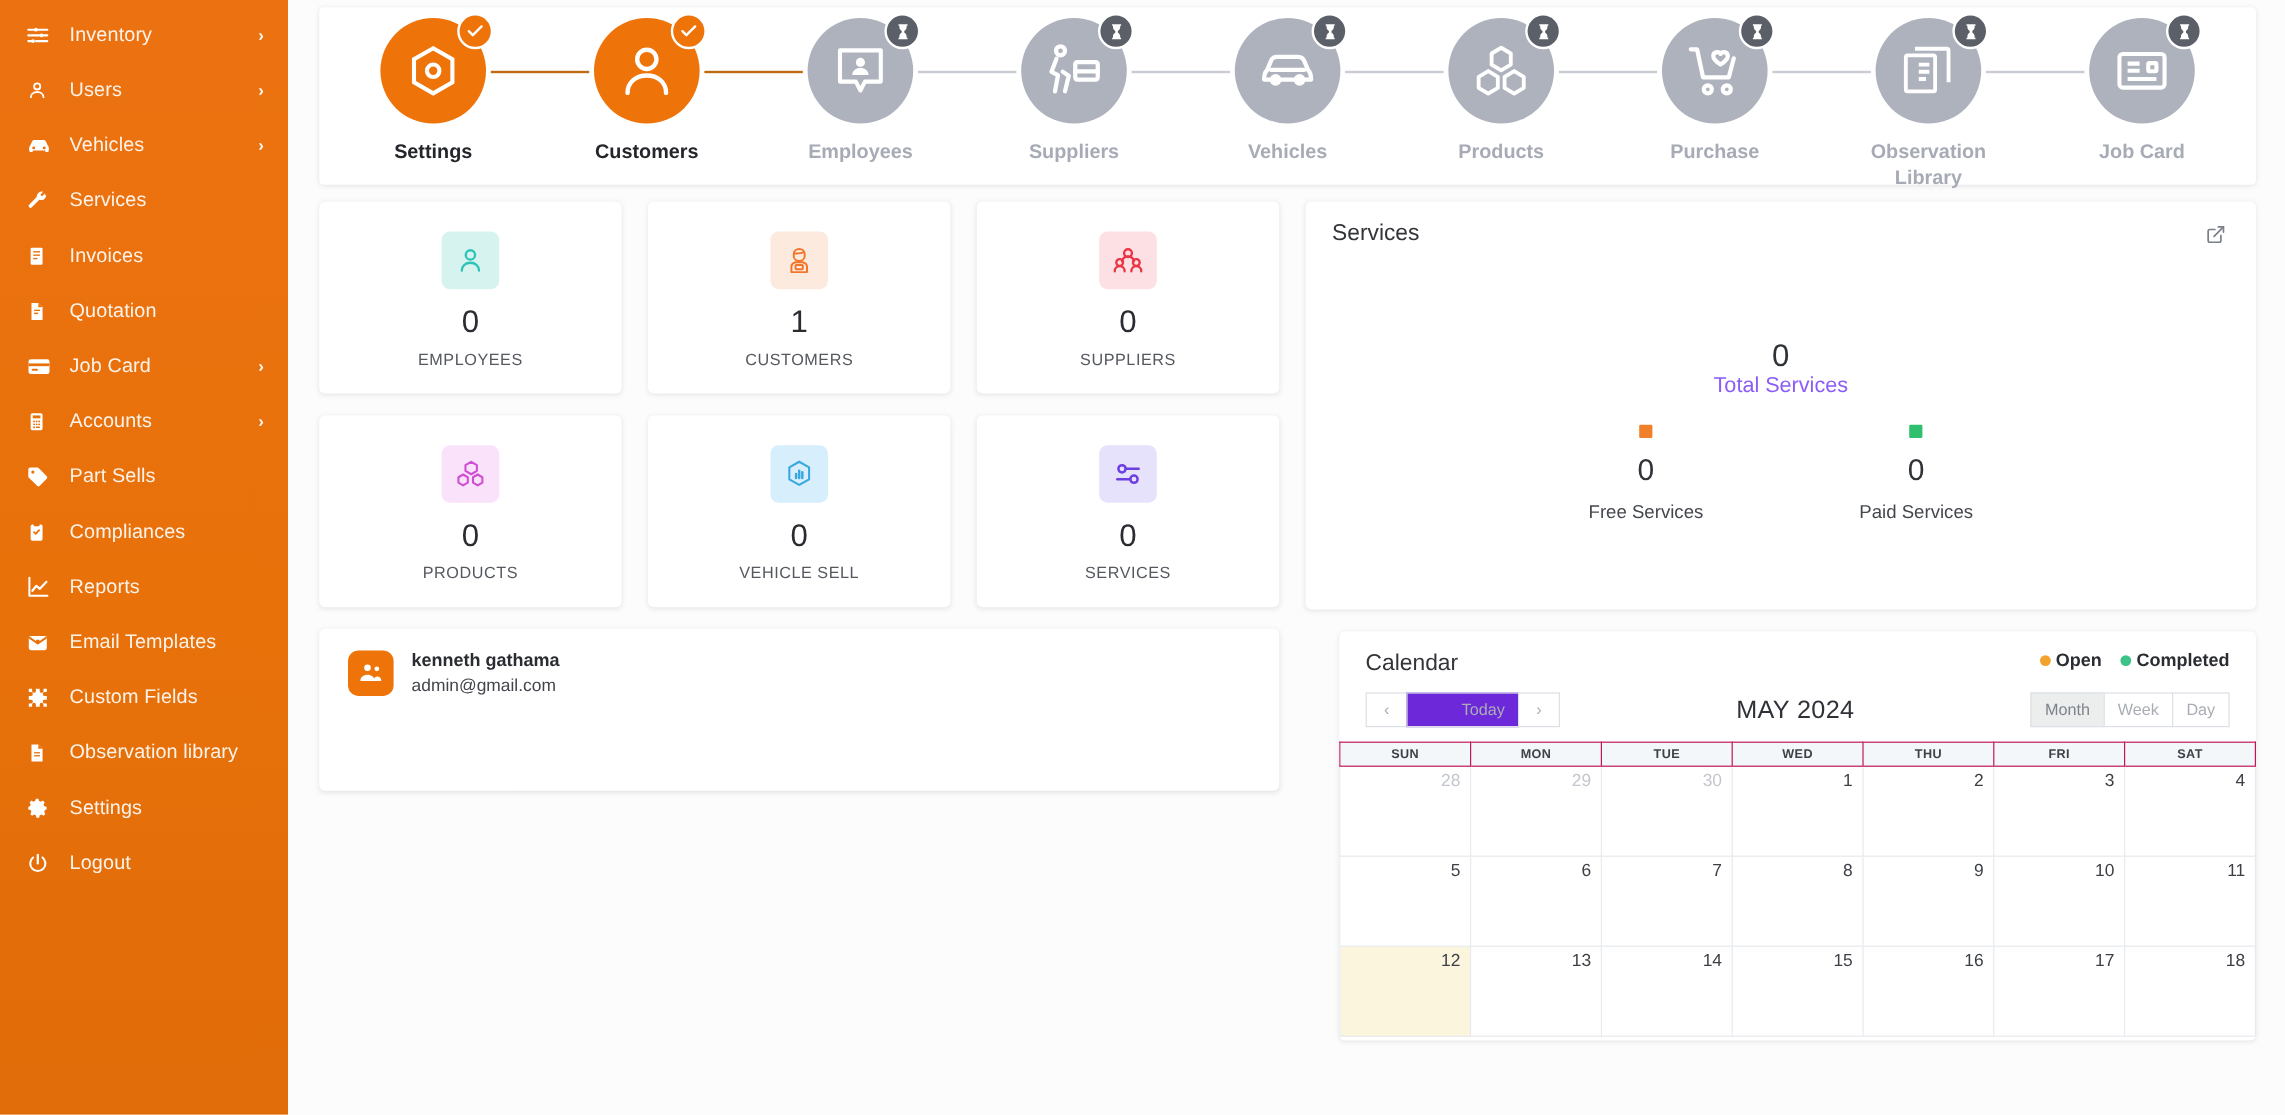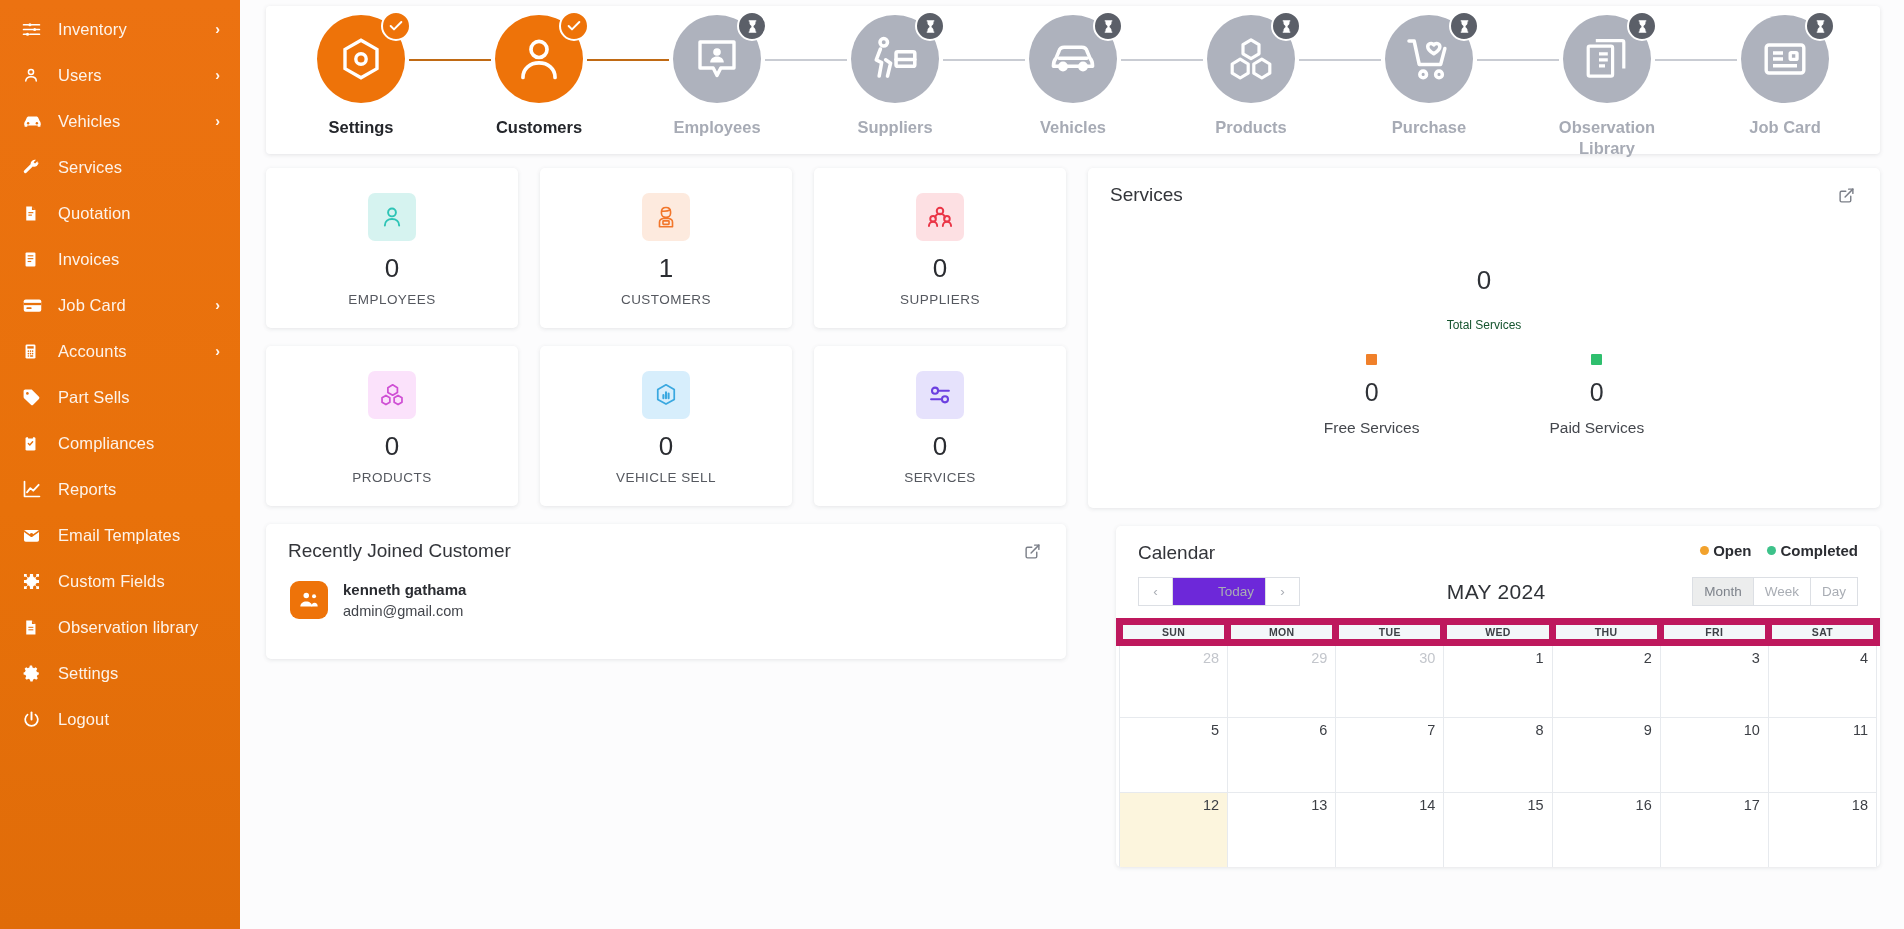--- a/index.html
+++ b/index.html
@@ -156,21 +156,21 @@
 
   
   #services-panel { height: 340px; }
   #services-body {
     display: flex; flex-direction: column; align-items: center;
     justify-content: flex-end;
     height: 250px;
     padding-bottom: 20px;
   }
   .svc-total-num { font-size: 26px; color: #2f3237; line-height: 1; }
-  .svc-total-lbl { font-size: 12px; color: #14532d; margin-top: 25px; }
+  .svc-total-lbl { font-size: 18px; color: #8b5cf6; margin-top: 2px; }
   .svc-split { display: flex; gap: 130px; margin-top: 22px; }
   .svc-col { display: flex; flex-direction: column; align-items: center; }
   .svc-dot { width: 11px; height: 11px; border-radius: 1px; }
   .svc-num { font-size: 25px; color: #2f3237; margin-top: 15px; line-height: 1; }
   .svc-lbl { font-size: 15.5px; color: #44474d; margin-top: 14px; }
 
   
   #recent-panel { height: 135px; }
   .recent-row { display: flex; align-items: center; padding: 16px 0 0 24px; }
   .avatar {
@@ -206,21 +206,21 @@
     margin-left: -1px;
   }
   .cal-btn:first-child { margin-left: 0; }
   .cal-btn.flat { background: #6d28d9; padding-left: 45px; }
   .cal-btn.active { background: #eceded; color: #7e838b; }
   .cal-title { font-size: 21px; color: #2f3237; letter-spacing: .3px; }
 
   .cal-grid { width: 100%; border-collapse: collapse; table-layout: fixed; }
   .cal-grid th {
     background: #f3f7f9;
-    border: 7px solid #be185d;
+    border: 1px solid #be185d;
     font-size: 10.5px;
     color: #3e4147;
     font-weight: 700;
     letter-spacing: .35px;
     height: 20px;
     text-align: center;
   }
   .cal-grid td {
     border: 1px solid #e7eaee;
     height: 75px;
@@ -278,38 +278,38 @@
         <span class="nav-ico">
           <svg width="19" height="19" viewBox="0 0 24 24" fill="currentColor" stroke="none" stroke-width="0" stroke-linecap="round" stroke-linejoin="round">
             <path d="M21 5.5a5.5 5.5 0 0 1-7.4 5.2L5.9 18.4a2 2 0 1 1-2.8-2.8l7.7-7.7A5.5 5.5 0 0 1 17.7 2.3l-3 3 1.8 1.8 3-3c.3.7.5 1.5.5 2.4z"></path>
           </svg>
         </span>
         <span class="nav-label">Services</span>
       </div>
       <div class="nav-item">
         <span class="nav-ico">
           <svg width="17" height="17" viewBox="0 0 24 24" fill="currentColor" stroke="none" stroke-width="0" stroke-linecap="round" stroke-linejoin="round">
+            <rect x="5" y="2" width="14" height="20" rx="1.5"></rect>
+            <rect x="8" y="6" width="8" height="1.6" fill="#e8710a"></rect>
+            <rect x="8" y="10" width="8" height="1.6" fill="#e8710a"></rect>
+            <rect x="8" y="14" width="5" height="1.6" fill="#e8710a"></rect>
+          </svg>
+        </span>
+        <span class="nav-label">Invoices</span>
+      </div>
+      <div class="nav-item">
+        <span class="nav-ico">
+          <svg width="17" height="17" viewBox="0 0 24 24" fill="currentColor" stroke="none" stroke-width="0" stroke-linecap="round" stroke-linejoin="round">
             <path d="M6 2h8l5 5v15H6z" fill="currentColor"></path>
             <path d="M14 2v5h5" fill="#e8710a"></path>
             <rect x="9" y="10" width="7" height="1.6" fill="#e8710a"></rect>
             <rect x="9" y="13.5" width="5" height="1.6" fill="#e8710a"></rect>
           </svg>
         </span>
         <span class="nav-label">Quotation</span>
-      </div>
-      <div class="nav-item">
-        <span class="nav-ico">
-          <svg width="17" height="17" viewBox="0 0 24 24" fill="currentColor" stroke="none" stroke-width="0" stroke-linecap="round" stroke-linejoin="round">
-            <rect x="5" y="2" width="14" height="20" rx="1.5"></rect>
-            <rect x="8" y="6" width="8" height="1.6" fill="#e8710a"></rect>
-            <rect x="8" y="10" width="8" height="1.6" fill="#e8710a"></rect>
-            <rect x="8" y="14" width="5" height="1.6" fill="#e8710a"></rect>
-          </svg>
-        </span>
-        <span class="nav-label">Invoices</span>
       </div>
       <div class="nav-item">
         <span class="nav-ico">
           <svg width="21" height="21" viewBox="0 0 24 24" fill="currentColor" stroke="none" stroke-width="0" stroke-linecap="round" stroke-linejoin="round">
             <rect x="2" y="5" width="20" height="14" rx="2.2"></rect>
             <rect x="2" y="9" width="20" height="2.6" fill="#e8710a"></rect>
             <rect x="5" y="14" width="6" height="2" rx="1" fill="#e8710a"></rect>
           </svg>
         </span>
         <span class="nav-label">Job Card</span>
@@ -650,30 +650,20 @@
                   <circle cx="16.6" cy="16" r="2.8"></circle>
                   <path d="M13.6 16H3.8"></path>
                 </svg>
               </div>
               <div class="tile-value">0</div>
               <div class="tile-label">SERVICES</div>
             </div>
           </div>
 
         <div class="panel" id="recent-panel">
-          <div class="panel-head">
-            <div class="panel-title">Recently Joined Customer</div>
-            <div class="ext-link">
-              <svg width="17" height="17" viewBox="0 0 24 24" fill="none" stroke="currentColor" stroke-width="2" stroke-linecap="round" stroke-linejoin="round">
-                  <path d="M18 13v6a2 2 0 0 1-2 2H5a2 2 0 0 1-2-2V8a2 2 0 0 1 2-2h6"></path>
-                  <polyline points="15 3 21 3 21 9"></polyline>
-                  <line x1="10" y1="14" x2="21" y2="3"></line>
-                </svg>
-            </div>
-          </div>
           <div class="recent-row">
             <div class="avatar">
               <svg width="22" height="22" viewBox="0 0 24 24" fill="currentColor">
                   <circle cx="9" cy="7" r="3"></circle>
                   <path d="M2.5 19c0-3.3 2.9-5.5 6.5-5.5s6.5 2.2 6.5 5.5z"></path>
                   <circle cx="17.5" cy="8" r="2.2"></circle>
                   <path d="M14.5 19c0-2.4 1.6-4 3.6-4 2 0 3.4 1.6 3.4 4z"></path>
                 </svg>
             </div>
             <div>

